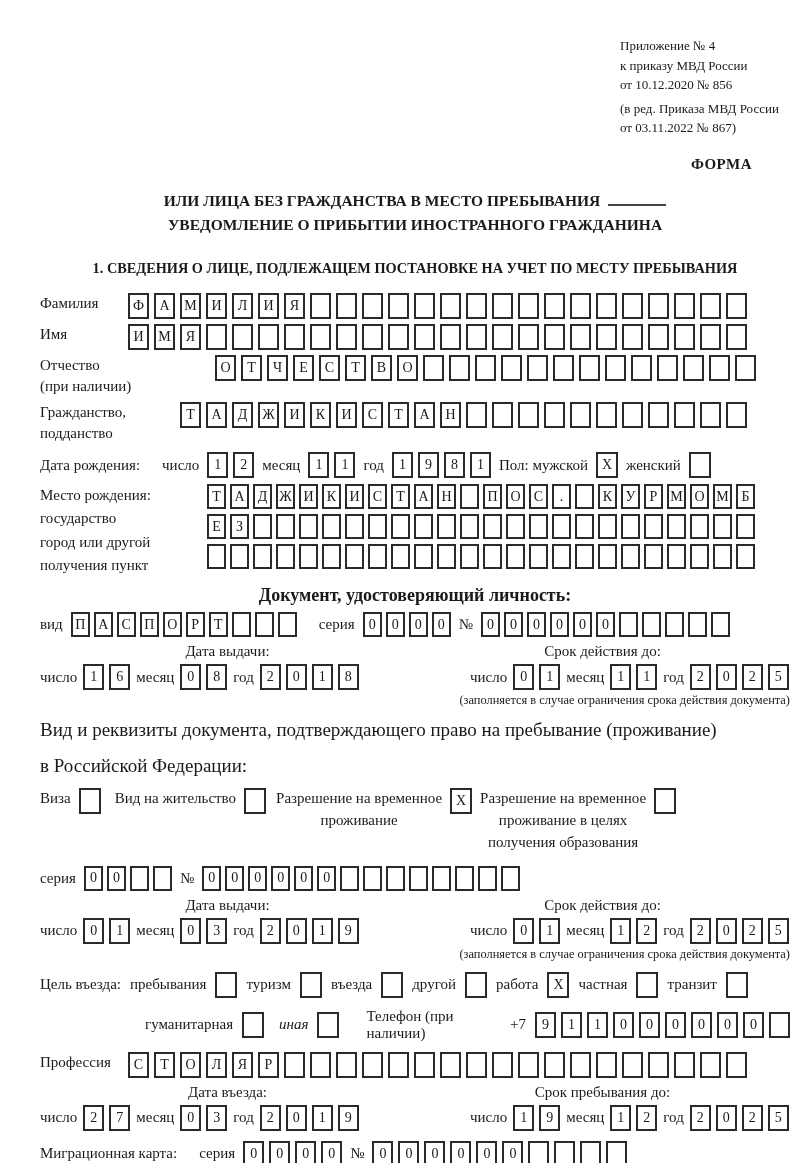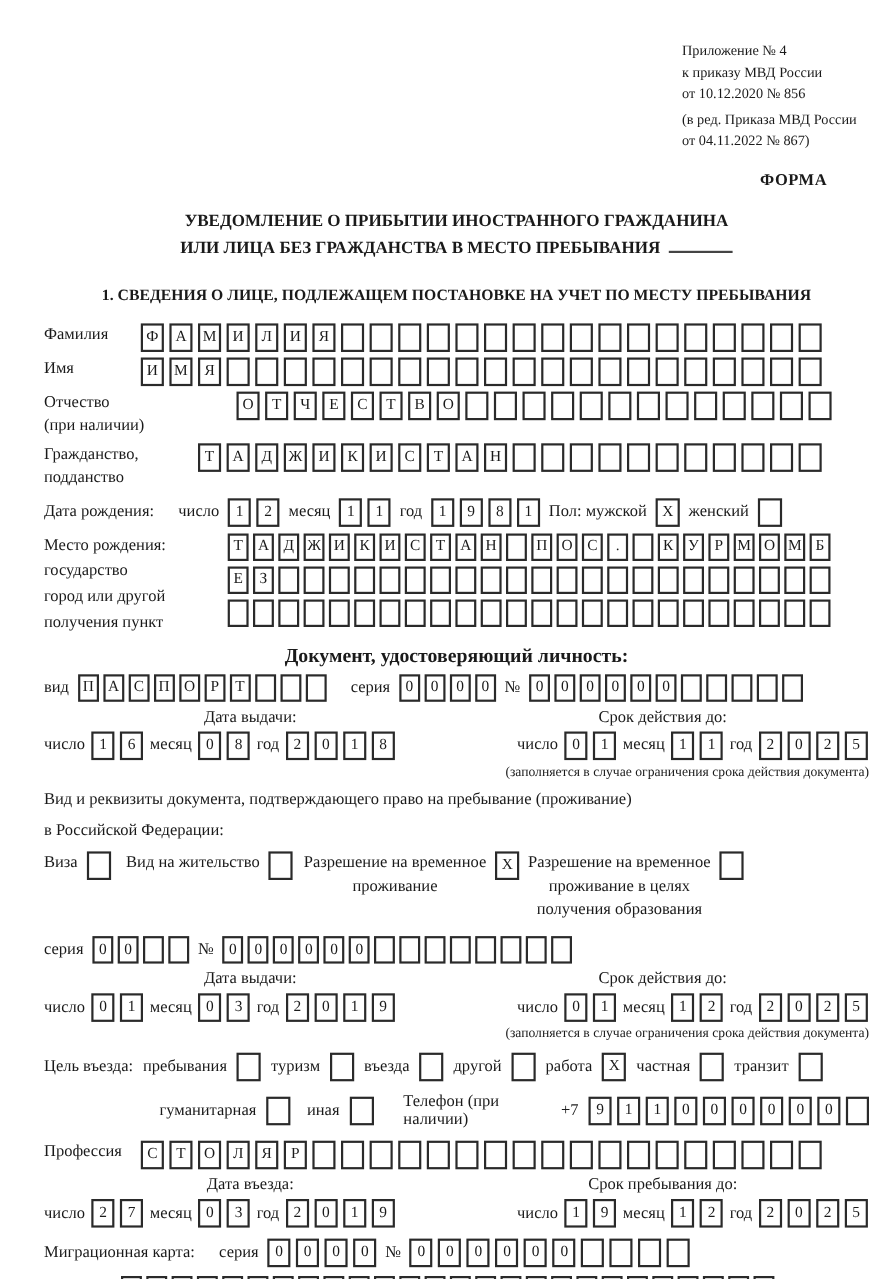--- a/index.html
+++ b/index.html
@@ -26,45 +26,45 @@
   .inl{display:flex;align-items:center;gap:8px;flex-wrap:nowrap;}
   .gap-l{margin-left:14px;}
   .center-bold{text-align:center;font-weight:bold;font-size:18px;margin:8px 0 6px 0;}
   
   .dates{display:flex;margin-top:6px;}
   .dcol{flex:1;}
   .dhead{text-align:center;font-size:15px;margin-bottom:4px;}
   .dfields{display:flex;align-items:center;gap:6px;}
   .dcol.right .dfields{margin-left:55px;}
   .dnote{font-size:12.4px;text-align:right;margin-top:3px;}
-  .intro{font-size:15px;line-height:1.9;margin-top:4px;}
+  .intro{font-size:19px;line-height:1.9;margin-top:4px;}
   .opts{display:flex;align-items:flex-start;gap:0;margin-top:4px;font-size:15px;}
   .opt{display:flex;align-items:flex-start;gap:8px;}
   .olbl{line-height:1.45;} .olbl.c{text-align:center;}
   .purpose-line{display:flex;align-items:center;gap:9px;font-size:15px;margin-top:10px;flex-wrap:nowrap;}
   .indent105{margin-left:105px;}
 </style>
 </head>
 <body>
 
 <div class="page">
 
   <div class="appendix">
     <div>Приложение № 4</div>
     <div>к приказу МВД России</div>
     <div>от 10.12.2020 № 856</div>
     <div class="ed">(в ред. Приказа МВД России</div>
-    <div>от 04.11.2022 № 867)</div>
+    <div>от 03.11.2022 № 867)</div>
   </div>
 
   <div class="forma">ФОРМА</div>
 
   <div class="title">
+    <div><span>ИЛИ ЛИЦА БЕЗ ГРАЖДАНСТВА В МЕСТО ПРЕБЫВАНИЯ</span><span class="blank-line"></span></div>
     <div>УВЕДОМЛЕНИЕ О ПРИБЫТИИ ИНОСТРАННОГО ГРАЖДАНИНА</div>
-    <div><span>ИЛИ ЛИЦА БЕЗ ГРАЖДАНСТВА В МЕСТО ПРЕБЫВАНИЯ</span><span class="blank-line"></span></div>
   </div>
 
   <div class="sec">1. СВЕДЕНИЯ О ЛИЦЕ, ПОДЛЕЖАЩЕМ ПОСТАНОВКЕ НА УЧЕТ ПО МЕСТУ ПРЕБЫВАНИЯ</div>
 
   <div class="form-rows">
 
     <div class="frow">
       <span class="flabel w88">Фамилия</span>
       <span class="cells">
           <span class="cell">Ф</span>
@@ -506,21 +506,21 @@
       <span class="cell cb">X</span>
       <span>частная</span>
       <span class="cell cb"></span>
       <span>транзит</span>
       <span class="cell cb"></span>
     </div>
 
     <div class="purpose-line indent105">
       <span>гуманитарная</span>
       <span class="cell cb"></span>
-      <span style="margin-left:6px;">иная</span>
+      <span style="margin-left:6px;font-style:italic;">иная</span>
       <span class="cell cb"></span>
       <span style="margin-left:18px;">Телефон (при наличии)</span>
       <span style="margin-left:16px;">+7</span>
       <span class="cells">
           <span class="cell">9</span>
           <span class="cell">1</span>
           <span class="cell">1</span>
           <span class="cell">0</span>
           <span class="cell">0</span>
           <span class="cell">0</span>

